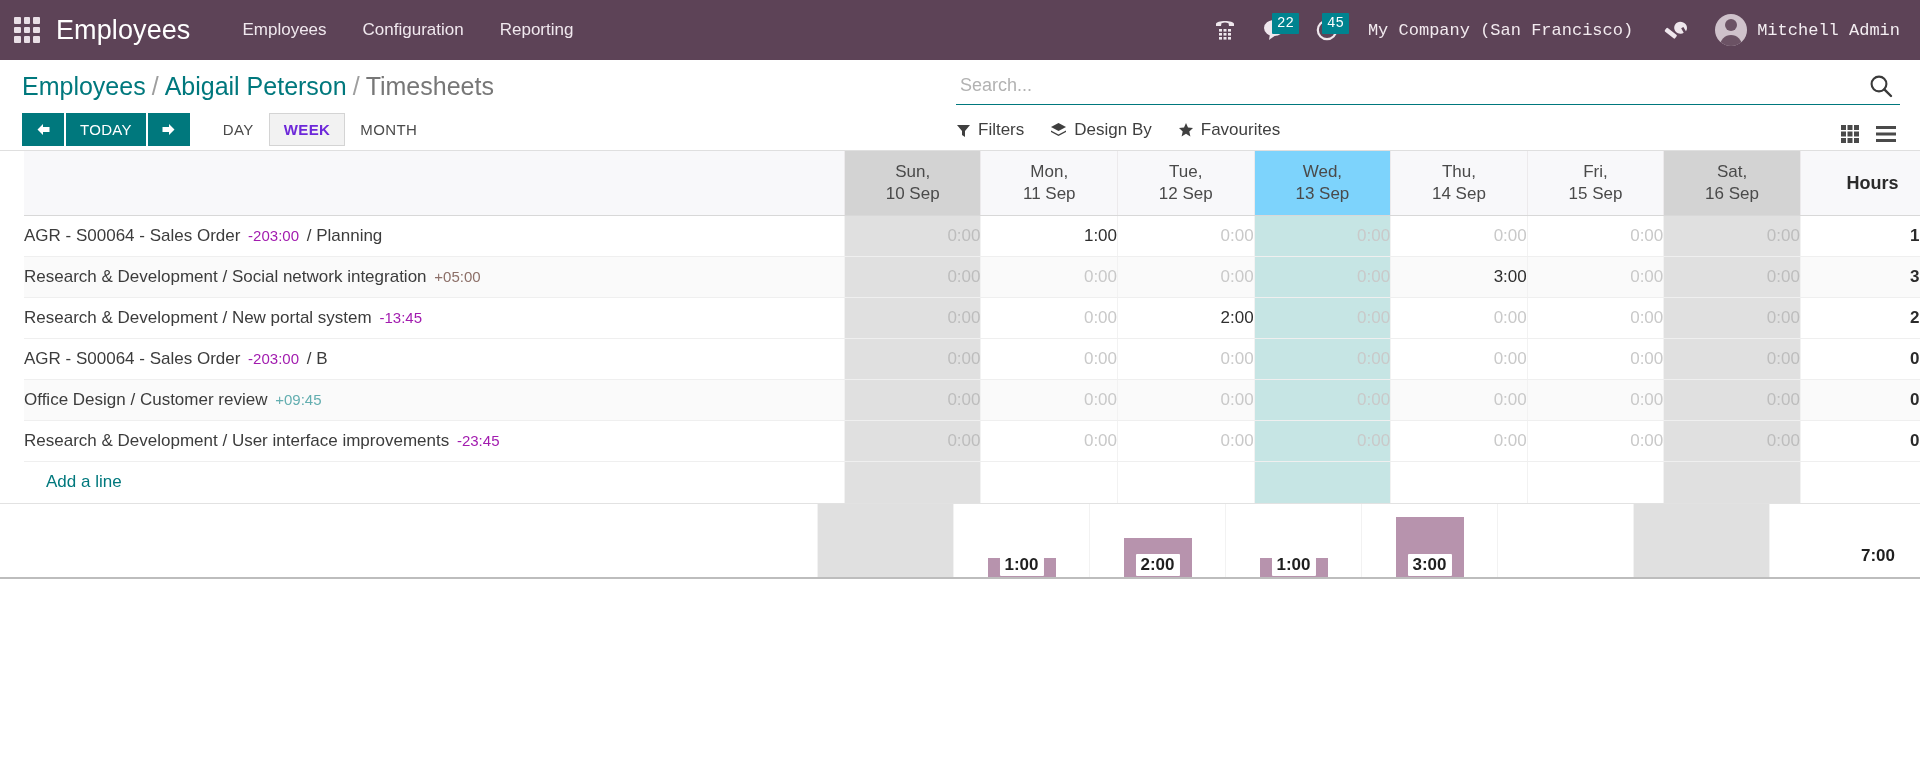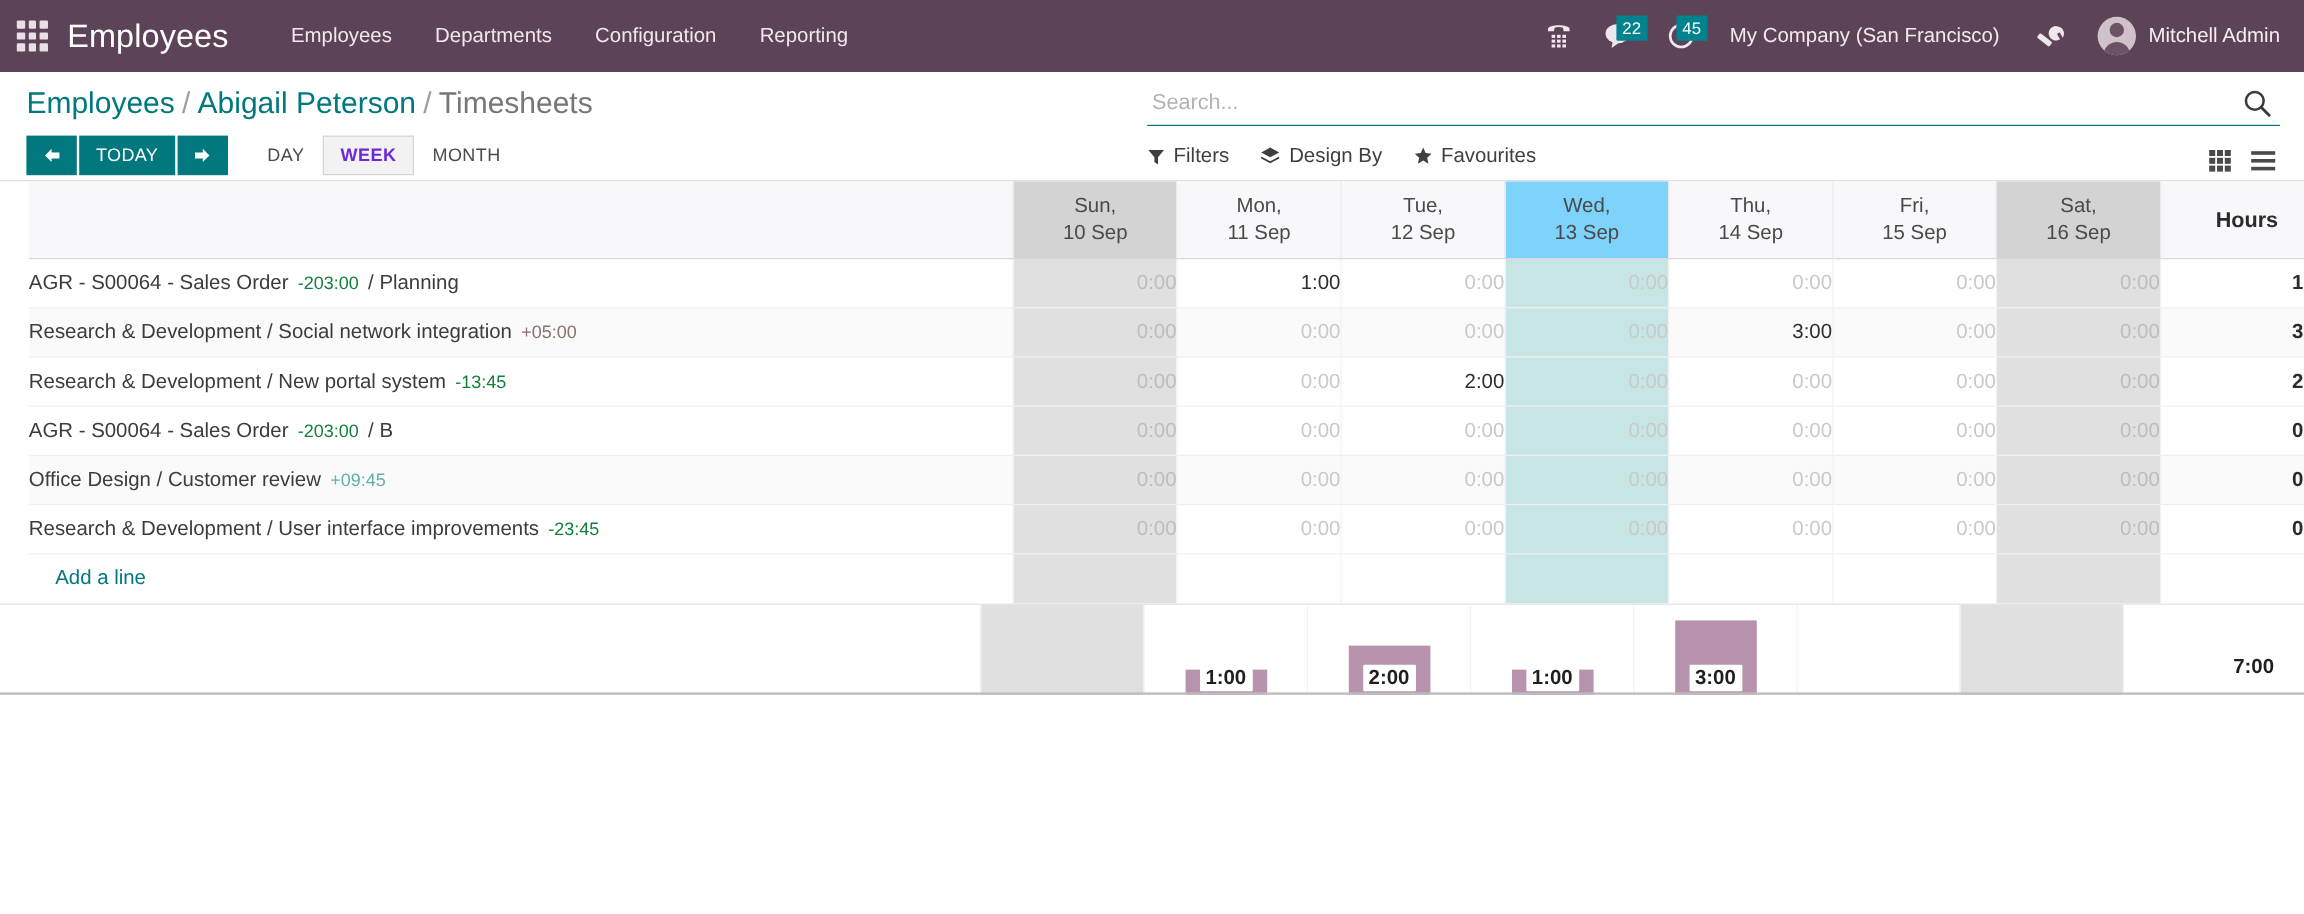--- a/index.html
+++ b/index.html
@@ -42,21 +42,21 @@
   }
   .menu-item {
     font-size: 17px;
     padding: 0 18px;
     line-height: 60px;
     color: #f0e8ee;
     white-space: nowrap;
     cursor: pointer;
   }
   .nav-spacer { flex: 1; }
-  .nav-right { display: flex; align-items: center; gap: 4px; }
+  .nav-right { display: flex; align-items: center; gap: 4px; font-family: Liberation Mono, monospace; }
   .nav-icon-wrap {
     position: relative;
     display: flex; align-items: center; justify-content: center;
     padding: 0 11px;
     height: 60px;
     cursor: pointer;
   }
   .nav-icon-wrap svg { display: block; }
   .badge {
     position: absolute;
@@ -249,21 +249,21 @@
     vertical-align: middle;
   }
   td.cell-label {
     padding-left: 22px;
     color: #3c3c3c;
     font-size: 17px;
     white-space: nowrap;
     overflow: hidden;
   }
   td.cell-label .delta { font-size: 15px; padding: 0 3px; }
-  .delta-neg { color: #15803d; }
+  .delta-neg { color: #a21caf; }
   .delta-pos { color: #8c6f68; }
   .delta-pos-teal { color: #63aeb0; }
 
   td.cell-day {
     text-align: right;
     padding-right: 17px;
     color: #c9c9c9;
     font-size: 17px;
     border-left: 1px solid #f2f2f2;
   }
@@ -372,21 +372,20 @@
       <i></i>
       <i></i>
       <i></i>
       <i></i>
       <i></i>
       <i></i>
   </div>
   <div class="brand">Employees</div>
 
   <div class="menu-item">Employees</div>
-  <div class="menu-item">Departments</div>
   <div class="menu-item">Configuration</div>
   <div class="menu-item">Reporting</div>
 
   <div class="nav-spacer"></div>
 
   <div class="nav-right">
     <div class="nav-icon-wrap">
       <svg width="24" height="26" viewBox="0 0 24 26">
         <path d="M3 7 C3 3, 21 3, 21 7 L21 9 L16 9 L15.5 6.2 C13 5.4 11 5.4 8.5 6.2 L8 9 L3 9 Z" fill="#efe7ed"></path>
         <g fill="#efe7ed">

